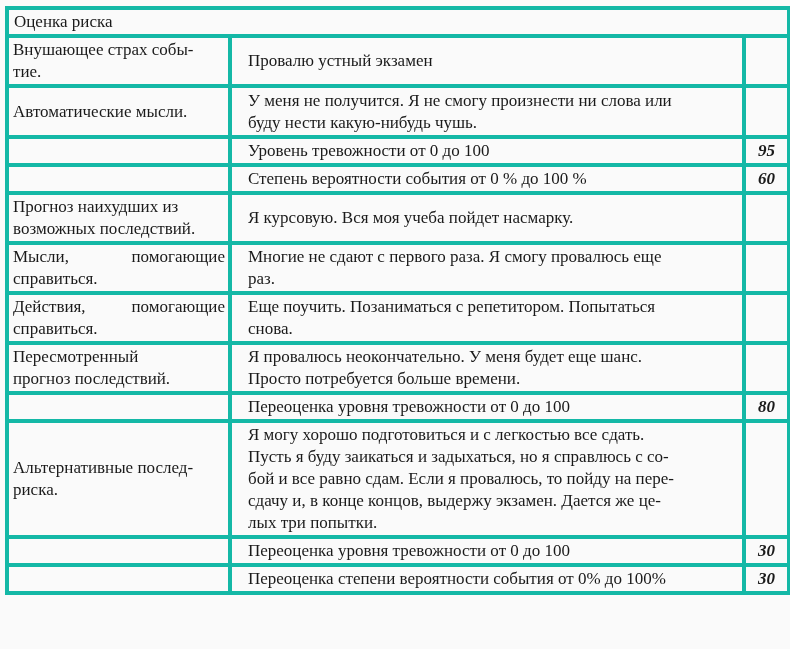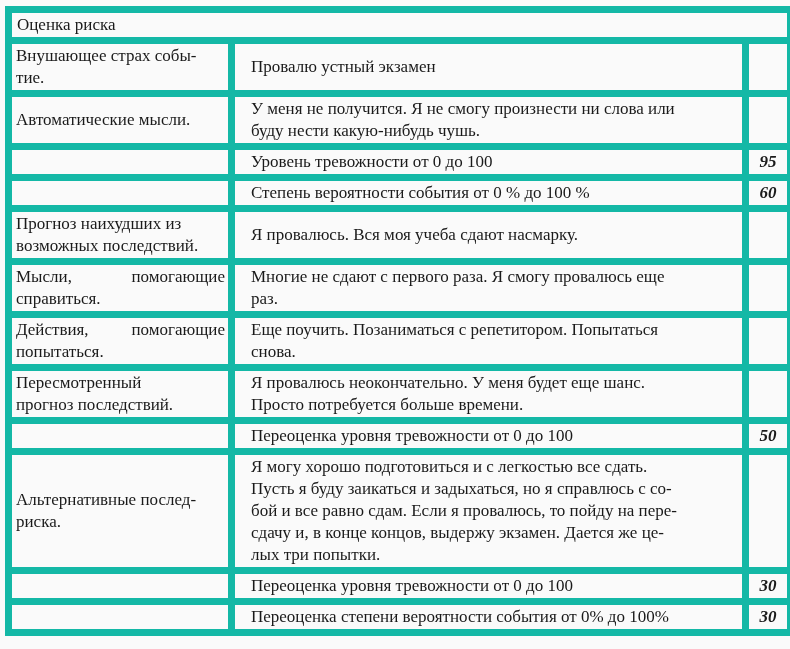--- a/index.html
+++ b/index.html
@@ -11,21 +11,21 @@
     color: #1a1a1a;
   }
   body { padding: 6px 3px 0 5px; }
 
   table.risk-table {
     border-collapse: collapse;
     table-layout: fixed;
     width: 782px;
   }
   td {
-    border: 7px solid #14b8a6;
+    border: 4px solid #14b8a6;
     font-size: 17px;
     line-height: 22px;
     vertical-align: middle;
     padding: 1px 4px 1px 5px;
     overflow: hidden;
   }
   td.title-cell { padding-left: 5px; }
   td.label-cell { padding-left: 4px; padding-right: 3px; }
   td.content-cell { padding-left: 16px; font-family: Liberation Serif, serif; }
   td.value-cell {
@@ -75,50 +75,50 @@
   <tr style="height:23px">
     <td class="label-cell"></td>
     <td class="content-cell">Степень вероятности события от 0 % до 100 %</td>
     <td class="value-cell">60</td>
   </tr>
 
 
   <tr style="height:47px">
     <td class="label-cell pre">Прогноз наихудших из
 возможных последствий.</td>
-    <td class="content-cell">Я провалюсь. Вся моя учеба сдают насмарку.</td>
+    <td class="content-cell">Я курсовую. Вся моя учеба пойдет насмарку.</td>
     <td class="value-cell"></td>
   </tr>
 
   <tr style="height:44px">
     <td class="label-cell justify">Мысли, помогающие справиться.</td>
     <td class="content-cell pre">Многие не сдают с первого раза. Я смогу провалюсь еще
 раз.</td>
     <td class="value-cell"></td>
   </tr>
 
   <tr style="height:43px">
-    <td class="label-cell justify">Действия, помогающие попытаться.</td>
+    <td class="label-cell justify">Действия, помогающие справиться.</td>
     <td class="content-cell pre">Еще поучить. Позаниматься с репетитором. Попытаться
 снова.</td>
     <td class="value-cell"></td>
   </tr>
 
   <tr style="height:34px">
     <td class="label-cell pre">Пересмотренный
 прогноз последствий.</td>
     <td class="content-cell pre">Я провалюсь неокончательно. У меня будет еще шанс.
 Просто потребуется больше времени.</td>
     <td class="value-cell"></td>
   </tr>
 
   <tr style="height:26px">
     <td class="label-cell"></td>
     <td class="content-cell">Переоценка уровня тревожности от 0 до 100</td>
-    <td class="value-cell">50</td>
+    <td class="value-cell">80</td>
   </tr>
 
 
   <tr style="height:112px">
     <td class="label-cell pre">Альтернативные послед-
 риска.</td>
     <td class="content-cell pre">Я могу хорошо подготовиться и с легкостью все сдать.
 Пусть я буду заикаться и задыхаться, но я справлюсь с со-
 бой и все равно сдам. Если я провалюсь, то пойду на пере-
 сдачу и, в конце концов, выдержу экзамен. Дается же це-

